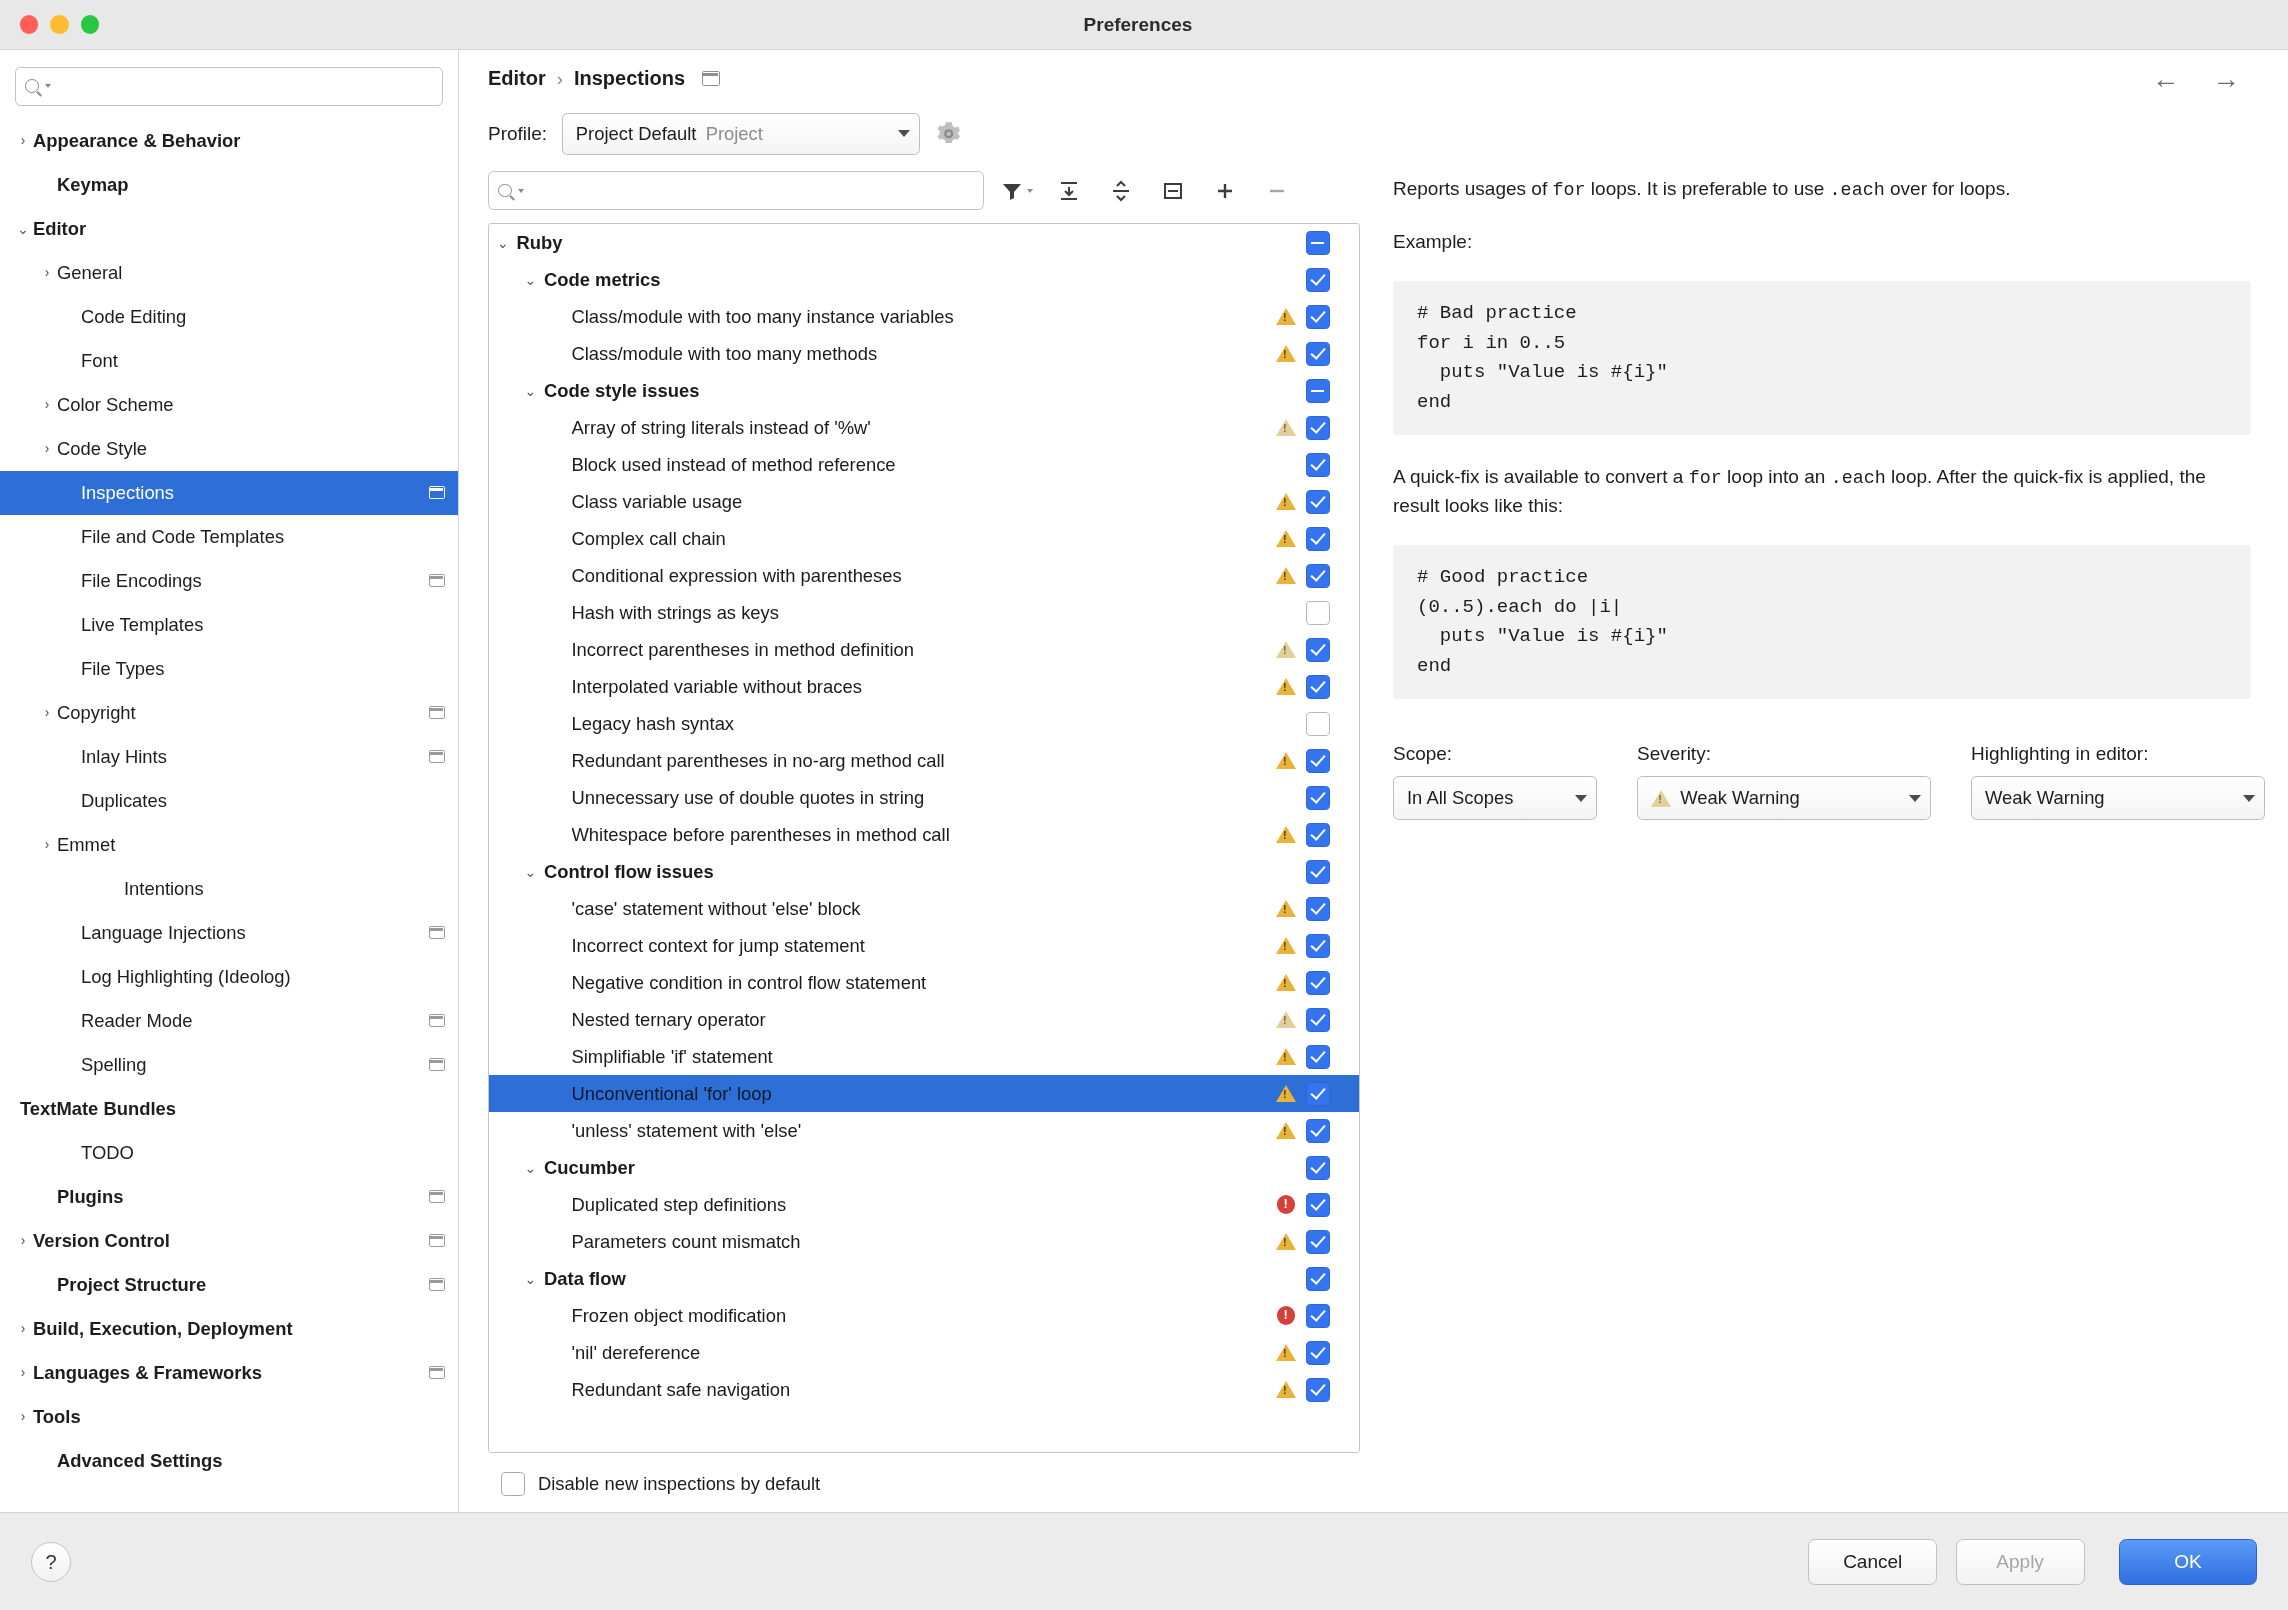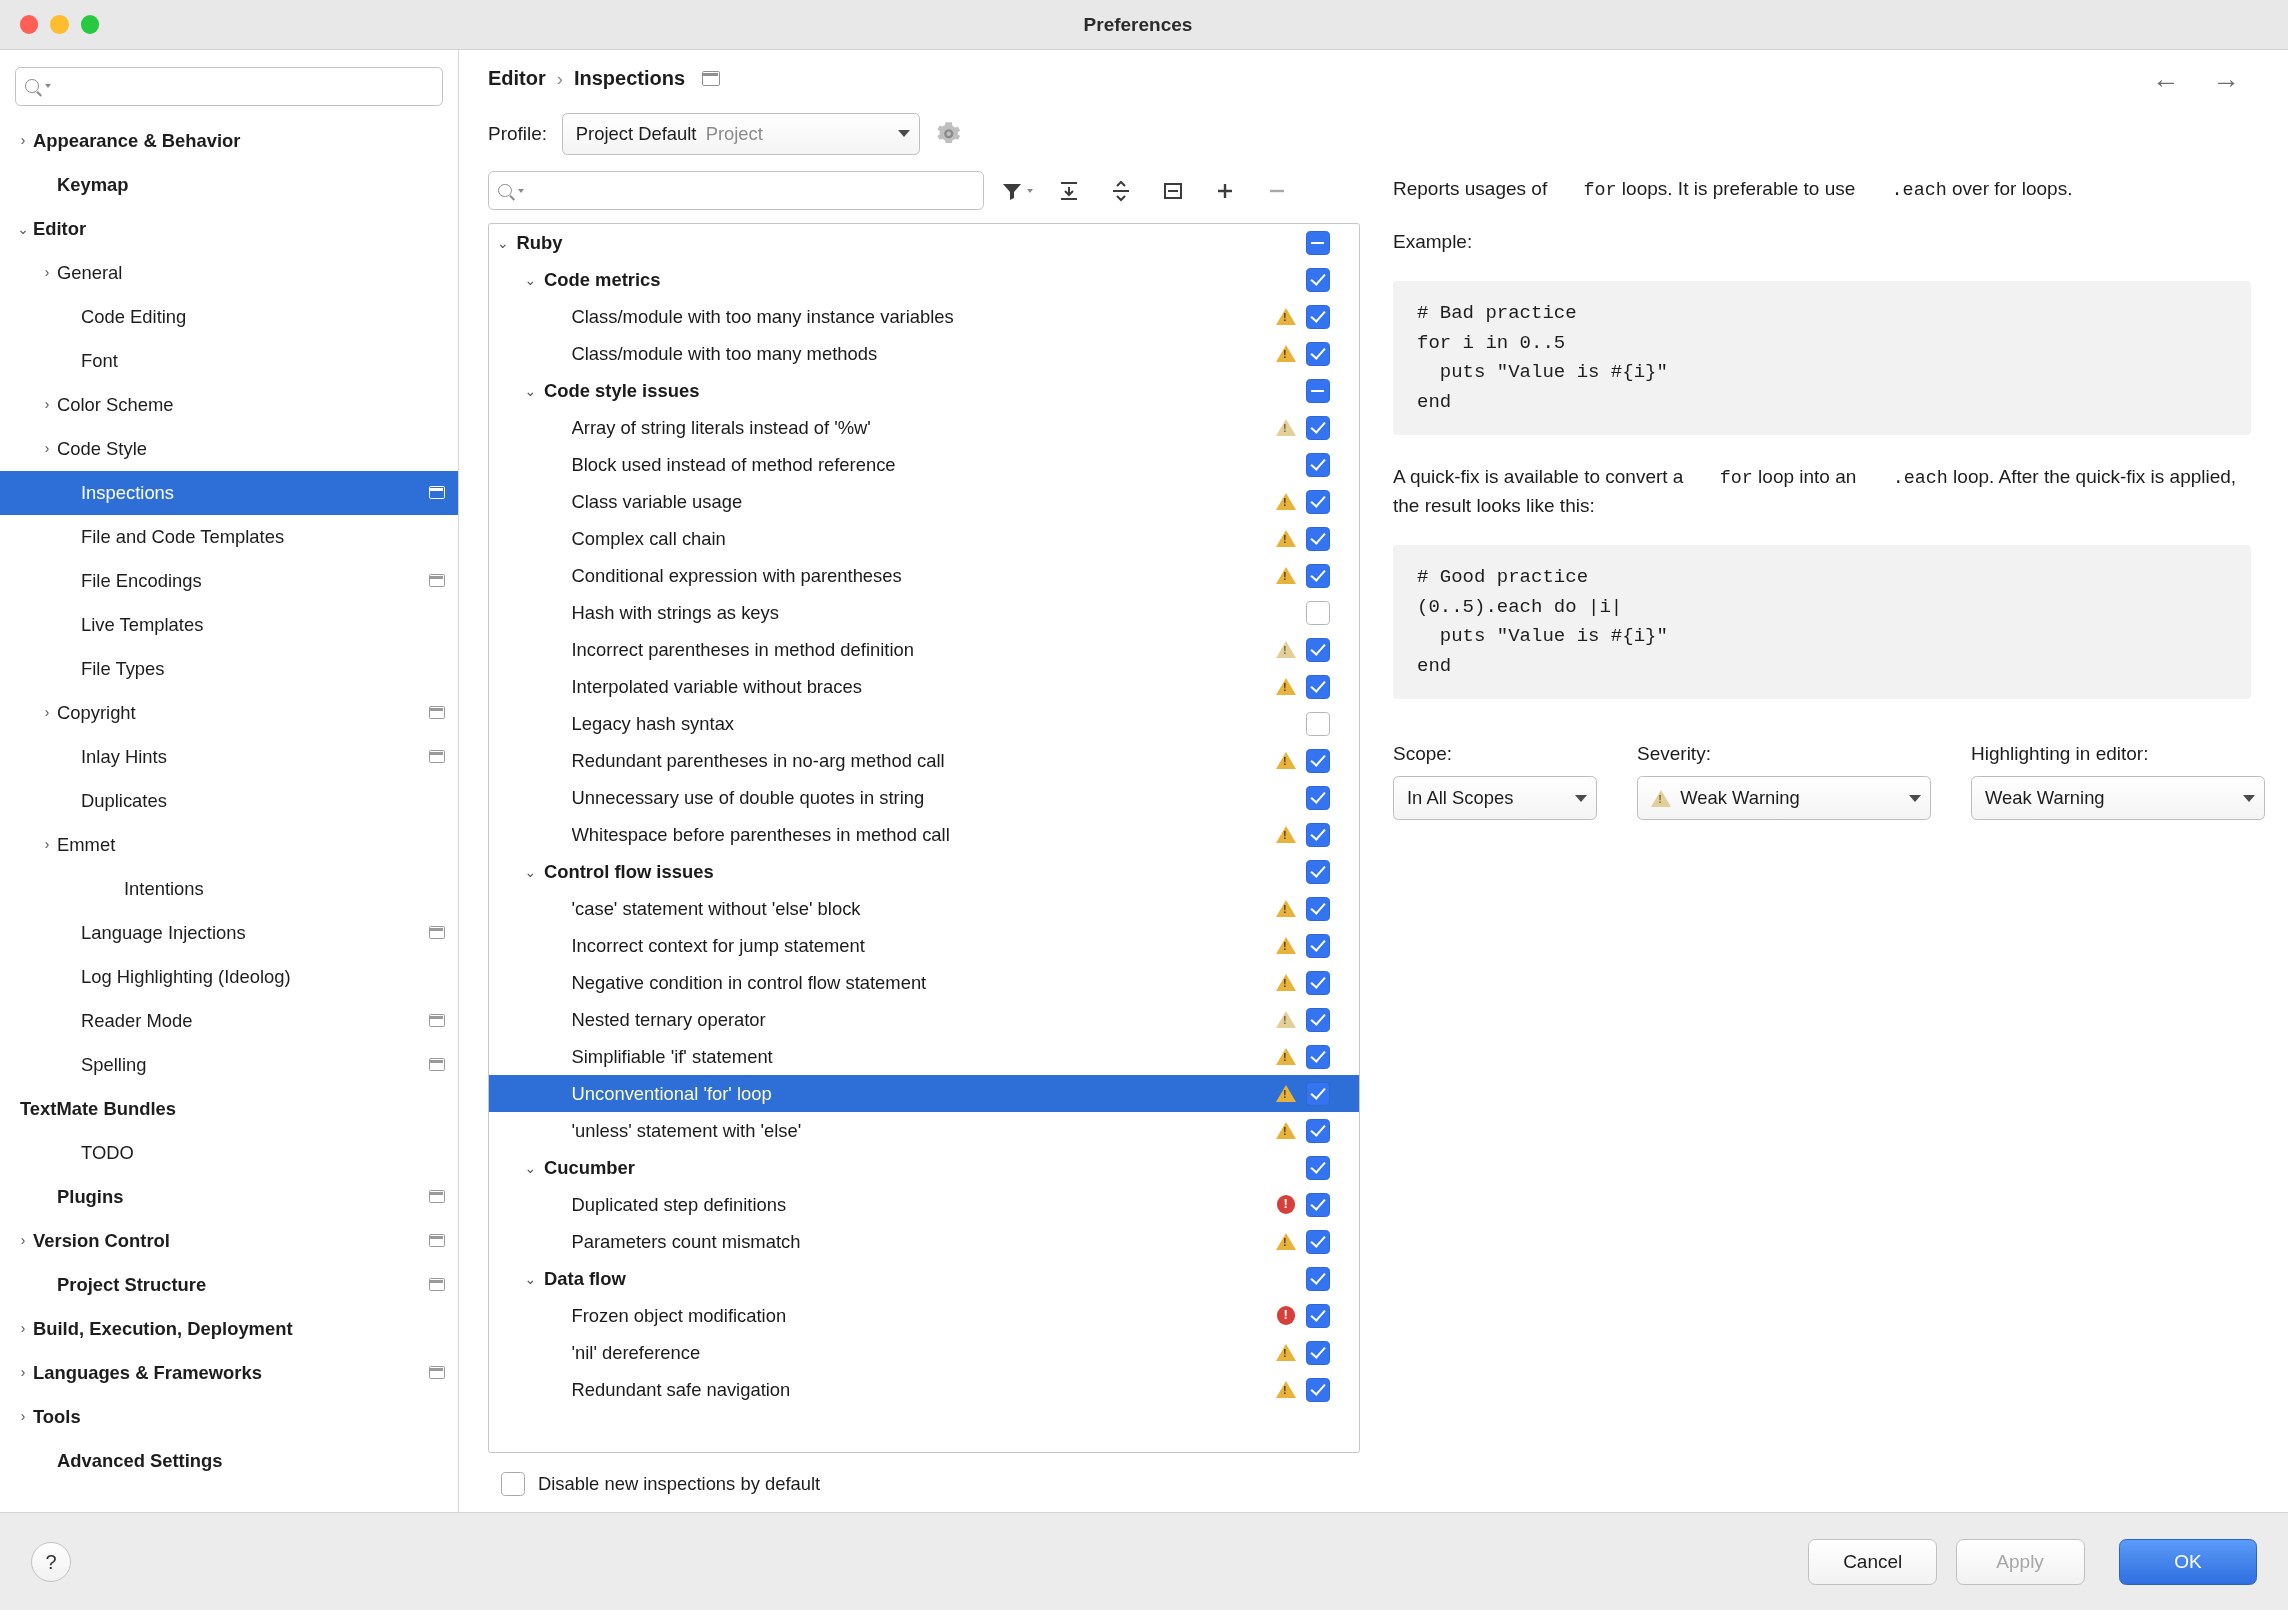--- a/index.html
+++ b/index.html
@@ -261,21 +261,21 @@
     position: relative;
   }
   .tree-row {
     display: flex;
     align-items: center;
     height: 37px;
     font-size: 18.4px;
     color: #1b1b1b;
     padding-right: 7.3px;
   }
-  .tree-row.sel { background: #2d6fd6; color: #fef9c3; }
+  .tree-row.sel { background: #2d6fd6; color: #0f172a; }
   .twisty {
     width: 27.5px;
     min-width: 27.5px;
     text-align: center;
     font-size: 13.8px;
     color: #4a4a4a;
   }
   .tree-label { flex: 1; white-space: nowrap; overflow: hidden; text-overflow: ellipsis; }
   .tree-label.bold { font-weight: bold; }
   .sev {
@@ -367,21 +367,21 @@
     display: flex;
     flex-direction: column;
     padding-top: 3.7px;
   }
   .desc-text {
     font-size: 19px;
     color: #1d1d1d;
     line-height: 1.5;
     margin-bottom: 24px;
   }
-  .mono { font-family: "Liberation Mono", monospace; font-size: 18.4px; margin-left: 31px; }
+  .mono { font-family: "Liberation Mono", monospace; font-size: 18.4px; }
   .code-block {
     background: #f2f2f2;
     border-radius: 3.7px;
     padding: 18.4px 24px;
     font-family: "Liberation Mono", monospace;
     font-size: 19px;
     line-height: 1.55;
     color: #1d1d1d;
     white-space: pre;
     margin-bottom: 27.5px;

